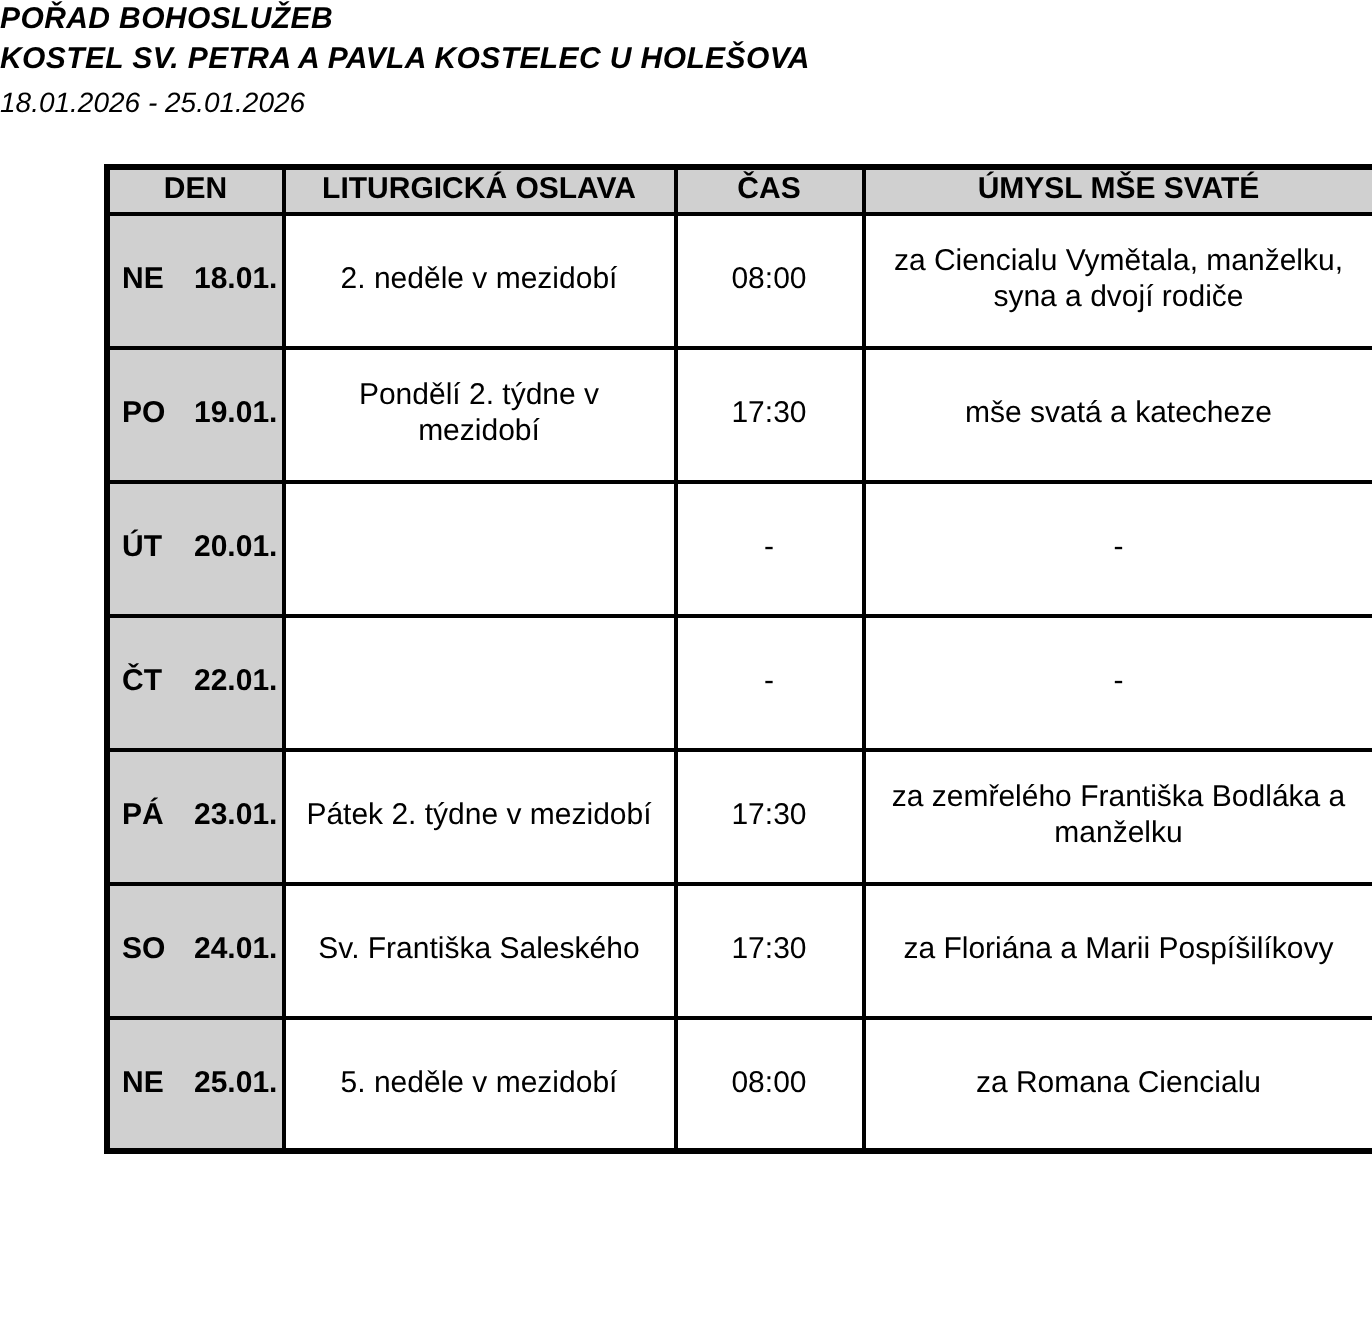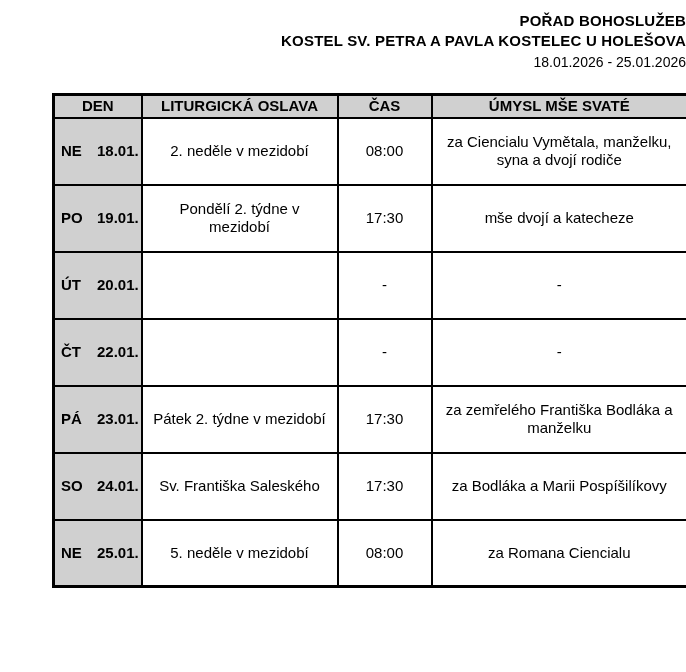--- a/index.html
+++ b/index.html
@@ -8,23 +8,23 @@
     --border-color:#000000;
     --text-color:#000000;
   }
   *{box-sizing:border-box;margin:0;padding:0;}
   html,body{width:686px;height:672px;overflow:hidden;background:#ffffff;}
   body{
     font-family:"Liberation Sans","DejaVu Sans",sans-serif;
     color:var(--text-color);
   }
   .page{width:686px;height:672px;}
-  .titles{text-align:right;padding-top:11px;}
+  .titles{text-align:left;font-style:italic;}
   .title-line{font-size:15px;font-weight:bold;line-height:20px;letter-spacing:.2px;}
-  .date-line{font-size:14px;font-weight:normal;line-height:20px;margin-top:1px;margin-left:24px;}
+  .date-line{font-size:14px;font-weight:normal;line-height:20px;margin-top:1px;}
   table.schedule{
     border-collapse:collapse;
     table-layout:fixed;
     width:634px;
     margin:21px 0 0 52px;
     border:3px solid var(--border-color);
   }
   col.c-den{width:88px;}
   col.c-lit{width:196px;}
   col.c-cas{width:94px;}
@@ -84,21 +84,21 @@
         <tr>
     <td class="day"><span class="day-abbr">NE</span><span class="day-date">18.01.</span></td>
     <td class="celebration">2. neděle v mezidobí</td>
     <td class="time">08:00</td>
     <td class="intention">za Ciencialu Vymětala, manželku, syna a dvojí rodiče</td>
   </tr>
         <tr>
     <td class="day"><span class="day-abbr">PO</span><span class="day-date">19.01.</span></td>
     <td class="celebration">Pondělí 2. týdne v mezidobí</td>
     <td class="time">17:30</td>
-    <td class="intention">mše dvojí a katecheze</td>
+    <td class="intention">mše svatá a katecheze</td>
   </tr>
         <tr>
     <td class="day"><span class="day-abbr">ÚT</span><span class="day-date">20.01.</span></td>
     <td class="celebration"></td>
     <td class="time">-</td>
     <td class="intention">-</td>
   </tr>
         <tr>
     <td class="day"><span class="day-abbr">ČT</span><span class="day-date">22.01.</span></td>
     <td class="celebration"></td>
@@ -108,21 +108,21 @@
         <tr>
     <td class="day"><span class="day-abbr">PÁ</span><span class="day-date">23.01.</span></td>
     <td class="celebration">Pátek 2. týdne v mezidobí</td>
     <td class="time">17:30</td>
     <td class="intention">za zemřelého Františka Bodláka a manželku</td>
   </tr>
         <tr>
     <td class="day"><span class="day-abbr">SO</span><span class="day-date">24.01.</span></td>
     <td class="celebration">Sv. Františka Saleského</td>
     <td class="time">17:30</td>
-    <td class="intention">za Bodláka a Marii Pospíšilíkovy</td>
+    <td class="intention">za Floriána a Marii Pospíšilíkovy</td>
   </tr>
         <tr>
     <td class="day"><span class="day-abbr">NE</span><span class="day-date">25.01.</span></td>
     <td class="celebration">5. neděle v mezidobí</td>
     <td class="time">08:00</td>
     <td class="intention">za Romana Ciencialu</td>
   </tr>
       </tbody>
   </table>
 

